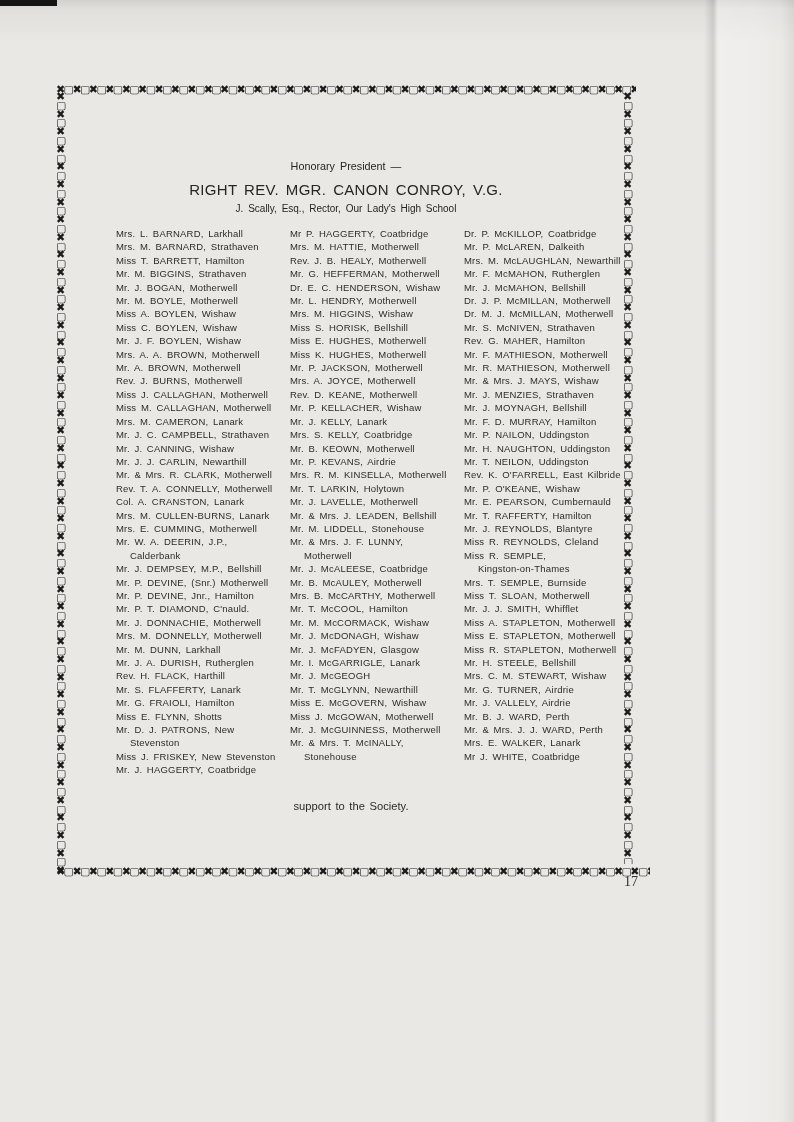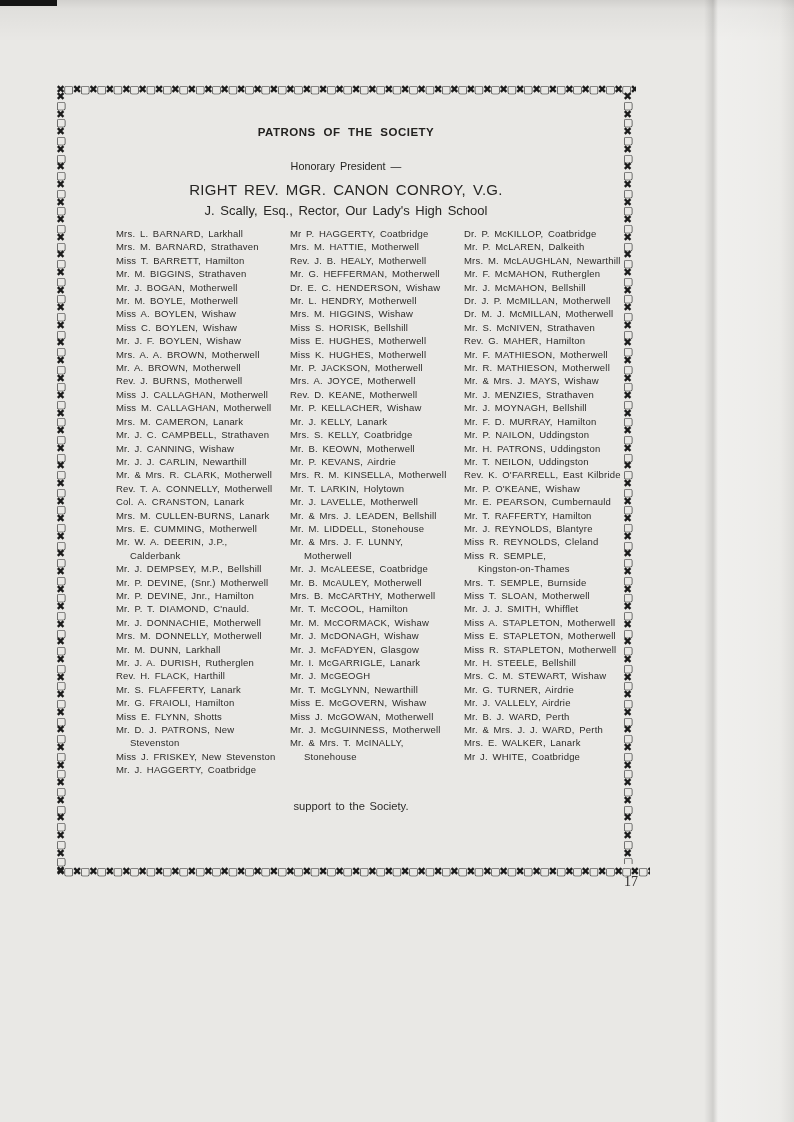--- a/index.html
+++ b/index.html
@@ -14,41 +14,40 @@
       #e9e8e5;
   }
   .scan-strip{position:absolute;left:0;top:0;width:57px;height:6px;background:#141414;}
   .chain{position:absolute;color:#1c1c1c;overflow:hidden;user-select:none;}
   .chain-h{white-space:nowrap;font-size:11px;line-height:12px;letter-spacing:-1.6px;height:12px;}
   .chain-v{width:13px;word-break:break-all;font-size:11px;line-height:8.8px;letter-spacing:0;}
   .hline{position:absolute;left:57px;width:578px;text-align:center;color:#262523;}
   .title{top:126px;font-size:11.5px;font-weight:700;letter-spacing:.5px;word-spacing:4px;color:#232220;}
   .hp-label{top:160px;font-size:10.8px;word-spacing:2px;}
   .hp-name{top:181px;font-size:15px;word-spacing:2.5px;letter-spacing:.3px;}
-  .rector{top:203px;font-size:13px;word-spacing:2px;}
+  .rector{top:203px;font-size:10px;word-spacing:2px;}
   .col{position:absolute;top:227px;margin-left:28px;}
   .entry{font-size:9.5px;line-height:13.4px;letter-spacing:.2px;word-spacing:1.8px;
          color:#2c2b29;white-space:pre;}
   .footer-msg{position:absolute;left:57px;top:795px;width:588px;text-align:center;
               font-size:11.2px;line-height:23px;color:#2c2b29;word-spacing:1.5px;}
   .page-num{position:absolute;left:624px;top:874px;width:30px;font-size:14px;color:#333130;font-family:Liberation Serif, serif;}
 </style>
 </head>
 <body>
 
 <div class="stage">
 
   <div class="scan-strip"></div>
 
   <div class="chain chain-h" style="left:56px;top:83px;width:580px;">✖▢✖▢✖▢✖▢✖▢✖▢✖▢✖▢✖▢✖▢✖▢✖▢✖▢✖▢✖▢✖▢✖▢✖▢✖▢✖▢✖▢✖▢✖▢✖▢✖▢✖▢✖▢✖▢✖▢✖▢✖▢✖▢✖▢✖▢✖▢✖▢✖▢✖▢✖▢✖▢✖▢✖▢✖▢✖▢✖▢✖▢✖▢✖▢✖▢✖▢✖▢✖▢✖▢✖▢✖▢✖▢✖▢✖▢✖▢✖▢✖▢✖▢✖▢✖▢✖▢✖▢✖▢✖▢✖▢✖▢✖▢✖▢✖▢✖▢✖▢✖▢✖▢✖▢✖▢✖▢✖▢✖▢✖▢✖▢✖▢✖▢✖▢✖▢✖▢✖▢✖▢✖▢✖▢✖▢✖▢✖▢✖▢✖▢✖▢✖▢✖▢✖▢✖▢✖▢✖▢✖▢✖▢✖▢✖▢✖▢✖▢✖▢✖▢✖▢✖▢✖▢✖▢✖▢✖▢✖▢</div>
   <div class="chain chain-v" style="left:56px;top:92px;height:784px;">✖▢✖▢✖▢✖▢✖▢✖▢✖▢✖▢✖▢✖▢✖▢✖▢✖▢✖▢✖▢✖▢✖▢✖▢✖▢✖▢✖▢✖▢✖▢✖▢✖▢✖▢✖▢✖▢✖▢✖▢✖▢✖▢✖▢✖▢✖▢✖▢✖▢✖▢✖▢✖▢✖▢✖▢✖▢✖▢✖▢✖▢✖▢✖▢✖▢✖▢✖▢✖▢✖▢✖▢✖▢✖▢✖▢✖▢✖▢✖▢✖▢✖▢✖▢✖▢✖▢✖▢✖▢✖▢✖▢✖▢✖▢✖▢✖▢✖▢✖▢✖▢✖▢✖▢✖▢✖▢✖▢✖▢✖▢✖▢✖▢✖▢✖▢✖▢✖▢✖▢✖▢✖▢✖▢✖▢✖▢✖▢✖▢✖▢✖▢✖▢✖▢✖▢✖▢✖▢✖▢✖▢✖▢✖▢✖▢✖▢✖▢✖▢✖▢✖▢✖▢✖▢✖▢✖▢✖▢✖▢</div>
   <div class="chain chain-v" style="left:623px;top:92px;height:772px;">✖▢✖▢✖▢✖▢✖▢✖▢✖▢✖▢✖▢✖▢✖▢✖▢✖▢✖▢✖▢✖▢✖▢✖▢✖▢✖▢✖▢✖▢✖▢✖▢✖▢✖▢✖▢✖▢✖▢✖▢✖▢✖▢✖▢✖▢✖▢✖▢✖▢✖▢✖▢✖▢✖▢✖▢✖▢✖▢✖▢✖▢✖▢✖▢✖▢✖▢✖▢✖▢✖▢✖▢✖▢✖▢✖▢✖▢✖▢✖▢✖▢✖▢✖▢✖▢✖▢✖▢✖▢✖▢✖▢✖▢✖▢✖▢✖▢✖▢✖▢✖▢✖▢✖▢✖▢✖▢✖▢✖▢✖▢✖▢✖▢✖▢✖▢✖▢✖▢✖▢✖▢✖▢✖▢✖▢✖▢✖▢✖▢✖▢✖▢✖▢✖▢✖▢✖▢✖▢✖▢✖▢✖▢✖▢✖▢✖▢✖▢✖▢✖▢✖▢✖▢✖▢✖▢✖▢✖▢✖▢</div>
   <div class="chain chain-h" style="left:56px;top:865px;width:594px;">✖▢✖▢✖▢✖▢✖▢✖▢✖▢✖▢✖▢✖▢✖▢✖▢✖▢✖▢✖▢✖▢✖▢✖▢✖▢✖▢✖▢✖▢✖▢✖▢✖▢✖▢✖▢✖▢✖▢✖▢✖▢✖▢✖▢✖▢✖▢✖▢✖▢✖▢✖▢✖▢✖▢✖▢✖▢✖▢✖▢✖▢✖▢✖▢✖▢✖▢✖▢✖▢✖▢✖▢✖▢✖▢✖▢✖▢✖▢✖▢✖▢✖▢✖▢✖▢✖▢✖▢✖▢✖▢✖▢✖▢✖▢✖▢✖▢✖▢✖▢✖▢✖▢✖▢✖▢✖▢✖▢✖▢✖▢✖▢✖▢✖▢✖▢✖▢✖▢✖▢✖▢✖▢✖▢✖▢✖▢✖▢✖▢✖▢✖▢✖▢✖▢✖▢✖▢✖▢✖▢✖▢✖▢✖▢✖▢✖▢✖▢✖▢✖▢✖▢✖▢✖▢✖▢✖▢✖▢✖▢</div>
 
-  <div class="hline title">PATRONS OF THE SOCIETY</div>
   <div class="hline hp-label">Honorary President —</div>
   <div class="hline hp-name">RIGHT REV. MGR. CANON CONROY, V.G.</div>
   <div class="hline rector">J. Scally, Esq., Rector, Our Lady's High School</div>
 
   <div class="col" style="left:88px;">
       <div class="entry">Mrs. L. BARNARD, Larkhall</div>
       <div class="entry">Mrs. M. BARNARD, Strathaven</div>
       <div class="entry">Miss T. BARRETT, Hamilton</div>
       <div class="entry">Mr. M. BIGGINS, Strathaven</div>
       <div class="entry">Mr. J. BOGAN, Motherwell</div>
@@ -141,21 +140,21 @@
       <div class="entry">Dr. M. J. McMILLAN, Motherwell</div>
       <div class="entry">Mr. S. McNIVEN, Strathaven</div>
       <div class="entry">Rev. G. MAHER, Hamilton</div>
       <div class="entry">Mr. F. MATHIESON, Motherwell</div>
       <div class="entry">Mr. R. MATHIESON, Motherwell</div>
       <div class="entry">Mr. &amp; Mrs. J. MAYS, Wishaw</div>
       <div class="entry">Mr. J. MENZIES, Strathaven</div>
       <div class="entry">Mr. J. MOYNAGH, Bellshill</div>
       <div class="entry">Mr. F. D. MURRAY, Hamilton</div>
       <div class="entry">Mr. P. NAILON, Uddingston</div>
-      <div class="entry">Mr. H. PATRONS, Uddingston</div>
+      <div class="entry">Mr. H. NAUGHTON, Uddingston</div>
       <div class="entry">Mr. T. NEILON, Uddingston</div>
       <div class="entry">Rev. K. O'FARRELL, East Kilbride</div>
       <div class="entry">Mr. P. O'KEANE, Wishaw</div>
       <div class="entry">Mr. E. PEARSON, Cumbernauld</div>
       <div class="entry">Mr. T. RAFFERTY, Hamilton</div>
       <div class="entry">Mr. J. REYNOLDS, Blantyre</div>
       <div class="entry">Miss R. REYNOLDS, Cleland</div>
       <div class="entry">Miss R. SEMPLE,</div>
       <div class="entry">   Kingston-on-Thames</div>
       <div class="entry">Mrs. T. SEMPLE, Burnside</div>

